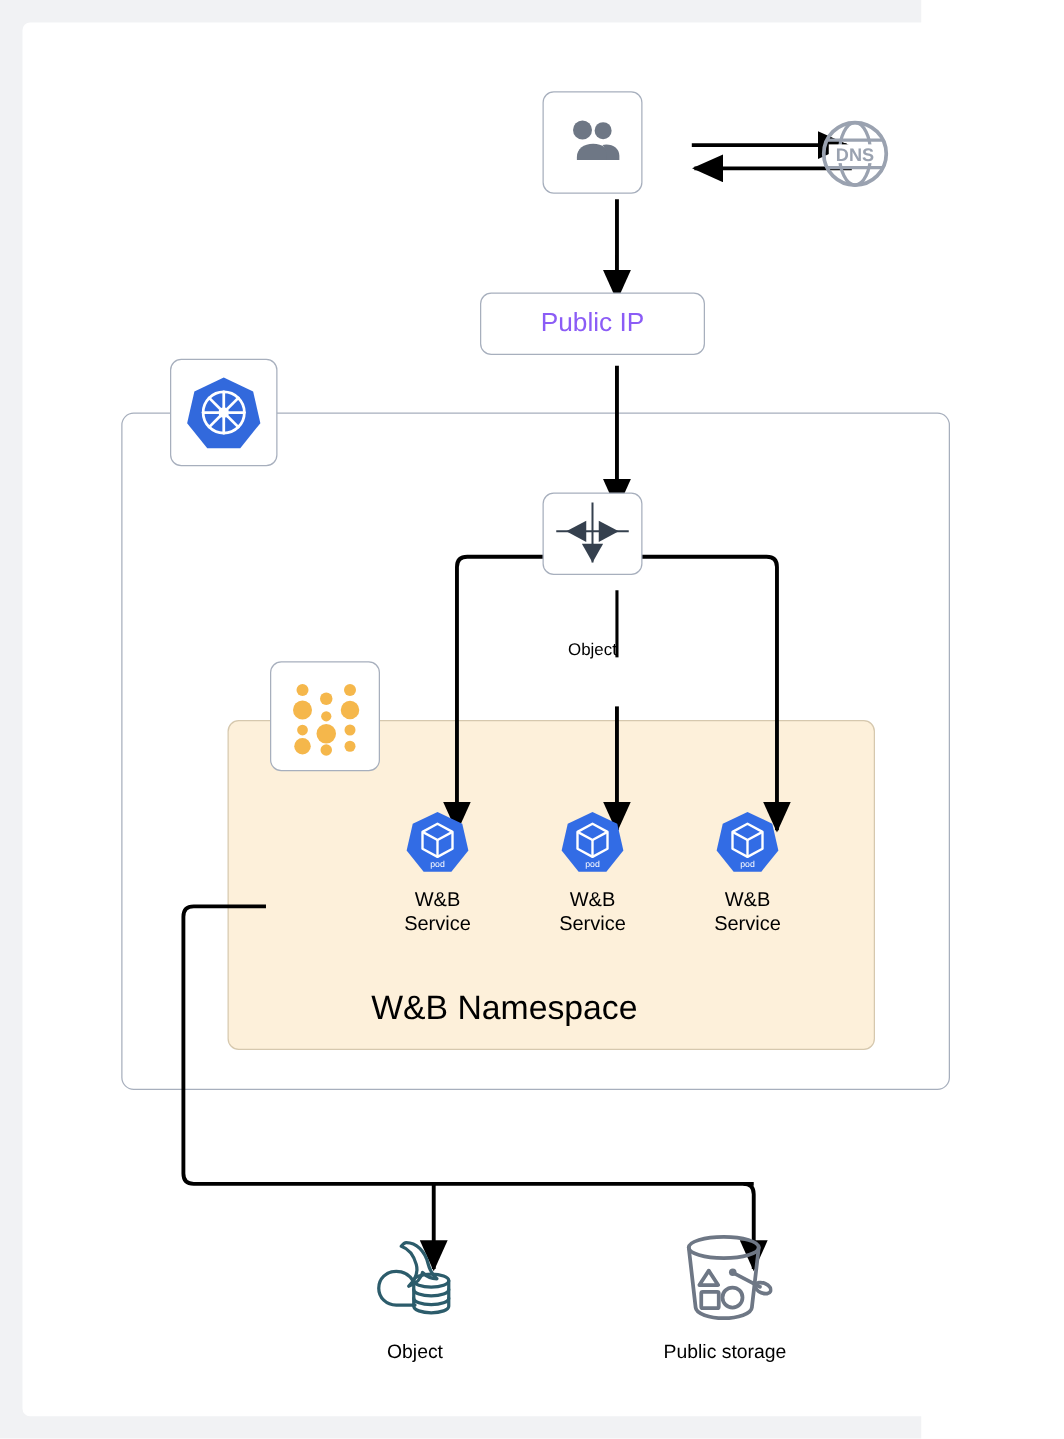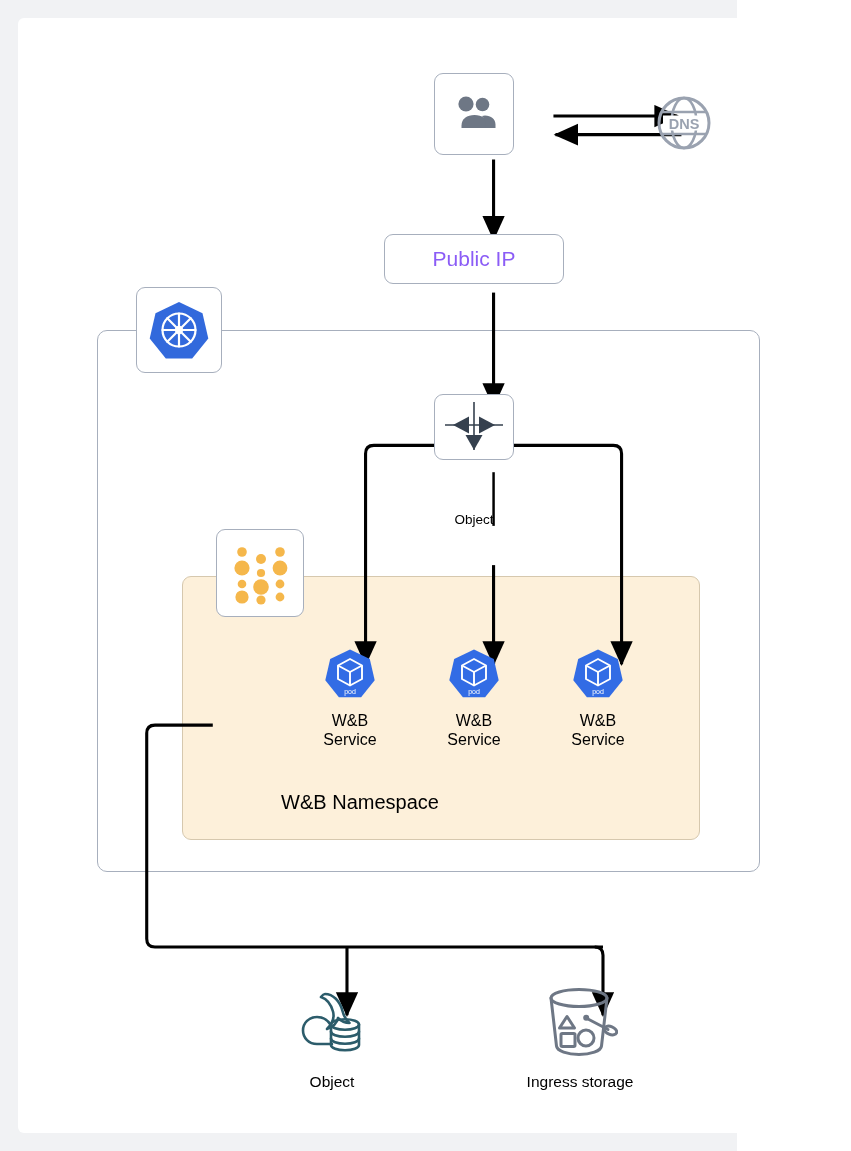--- a/index.html
+++ b/index.html
@@ -62,22 +62,22 @@
     font-size: 21px;
     color: #8b5cf6;
   }
   .ingress-label {
     font-size: 13.5px;
   }
   .svc-label {
     font-size: 16px;
   }
   .ns-label {
-    font-size: 20px;
-    text-align: center;
+    font-size: 27px;
+    text-align: right;
   }
   .store-label {
     font-size: 15.5px;
   }
   
   #cluster-border {
     position: absolute;
     left: 97px;
     top: 330px;
     width: 661px;
@@ -276,16 +276,16 @@
           <path d="M9 12 L14.5 60 C15 65 25.5 68.5 37 68.5 C48.5 68.5 59 65 59.5 60 L65 12"></path>
           <path d="M45 32.5 L66 43.5"></path>
           <ellipse cx="68.5" cy="44.5" rx="6.5" ry="4" transform="rotate(22 68.5 44.5)"></ellipse>
           <circle cx="44.2" cy="31.8" r="3" fill="#6E7785" stroke="none"></circle>
           <path d="M25 30.5 L32.5 42 L17.5 42 Z"></path>
           <rect x="19" y="47.5" width="14" height="13" rx="1.2"></rect>
           <circle cx="44" cy="52" r="8"></circle>
         </g>
       </svg>
     </div>
-    <div class="label-text store-label" style="left:492px; top:1055px; width:140px;">Ingress storage</div>
+    <div class="label-text store-label" style="left:492px; top:1055px; width:140px;">Public storage</div>
 
   </div>
 </div>
 
 </body></html>

